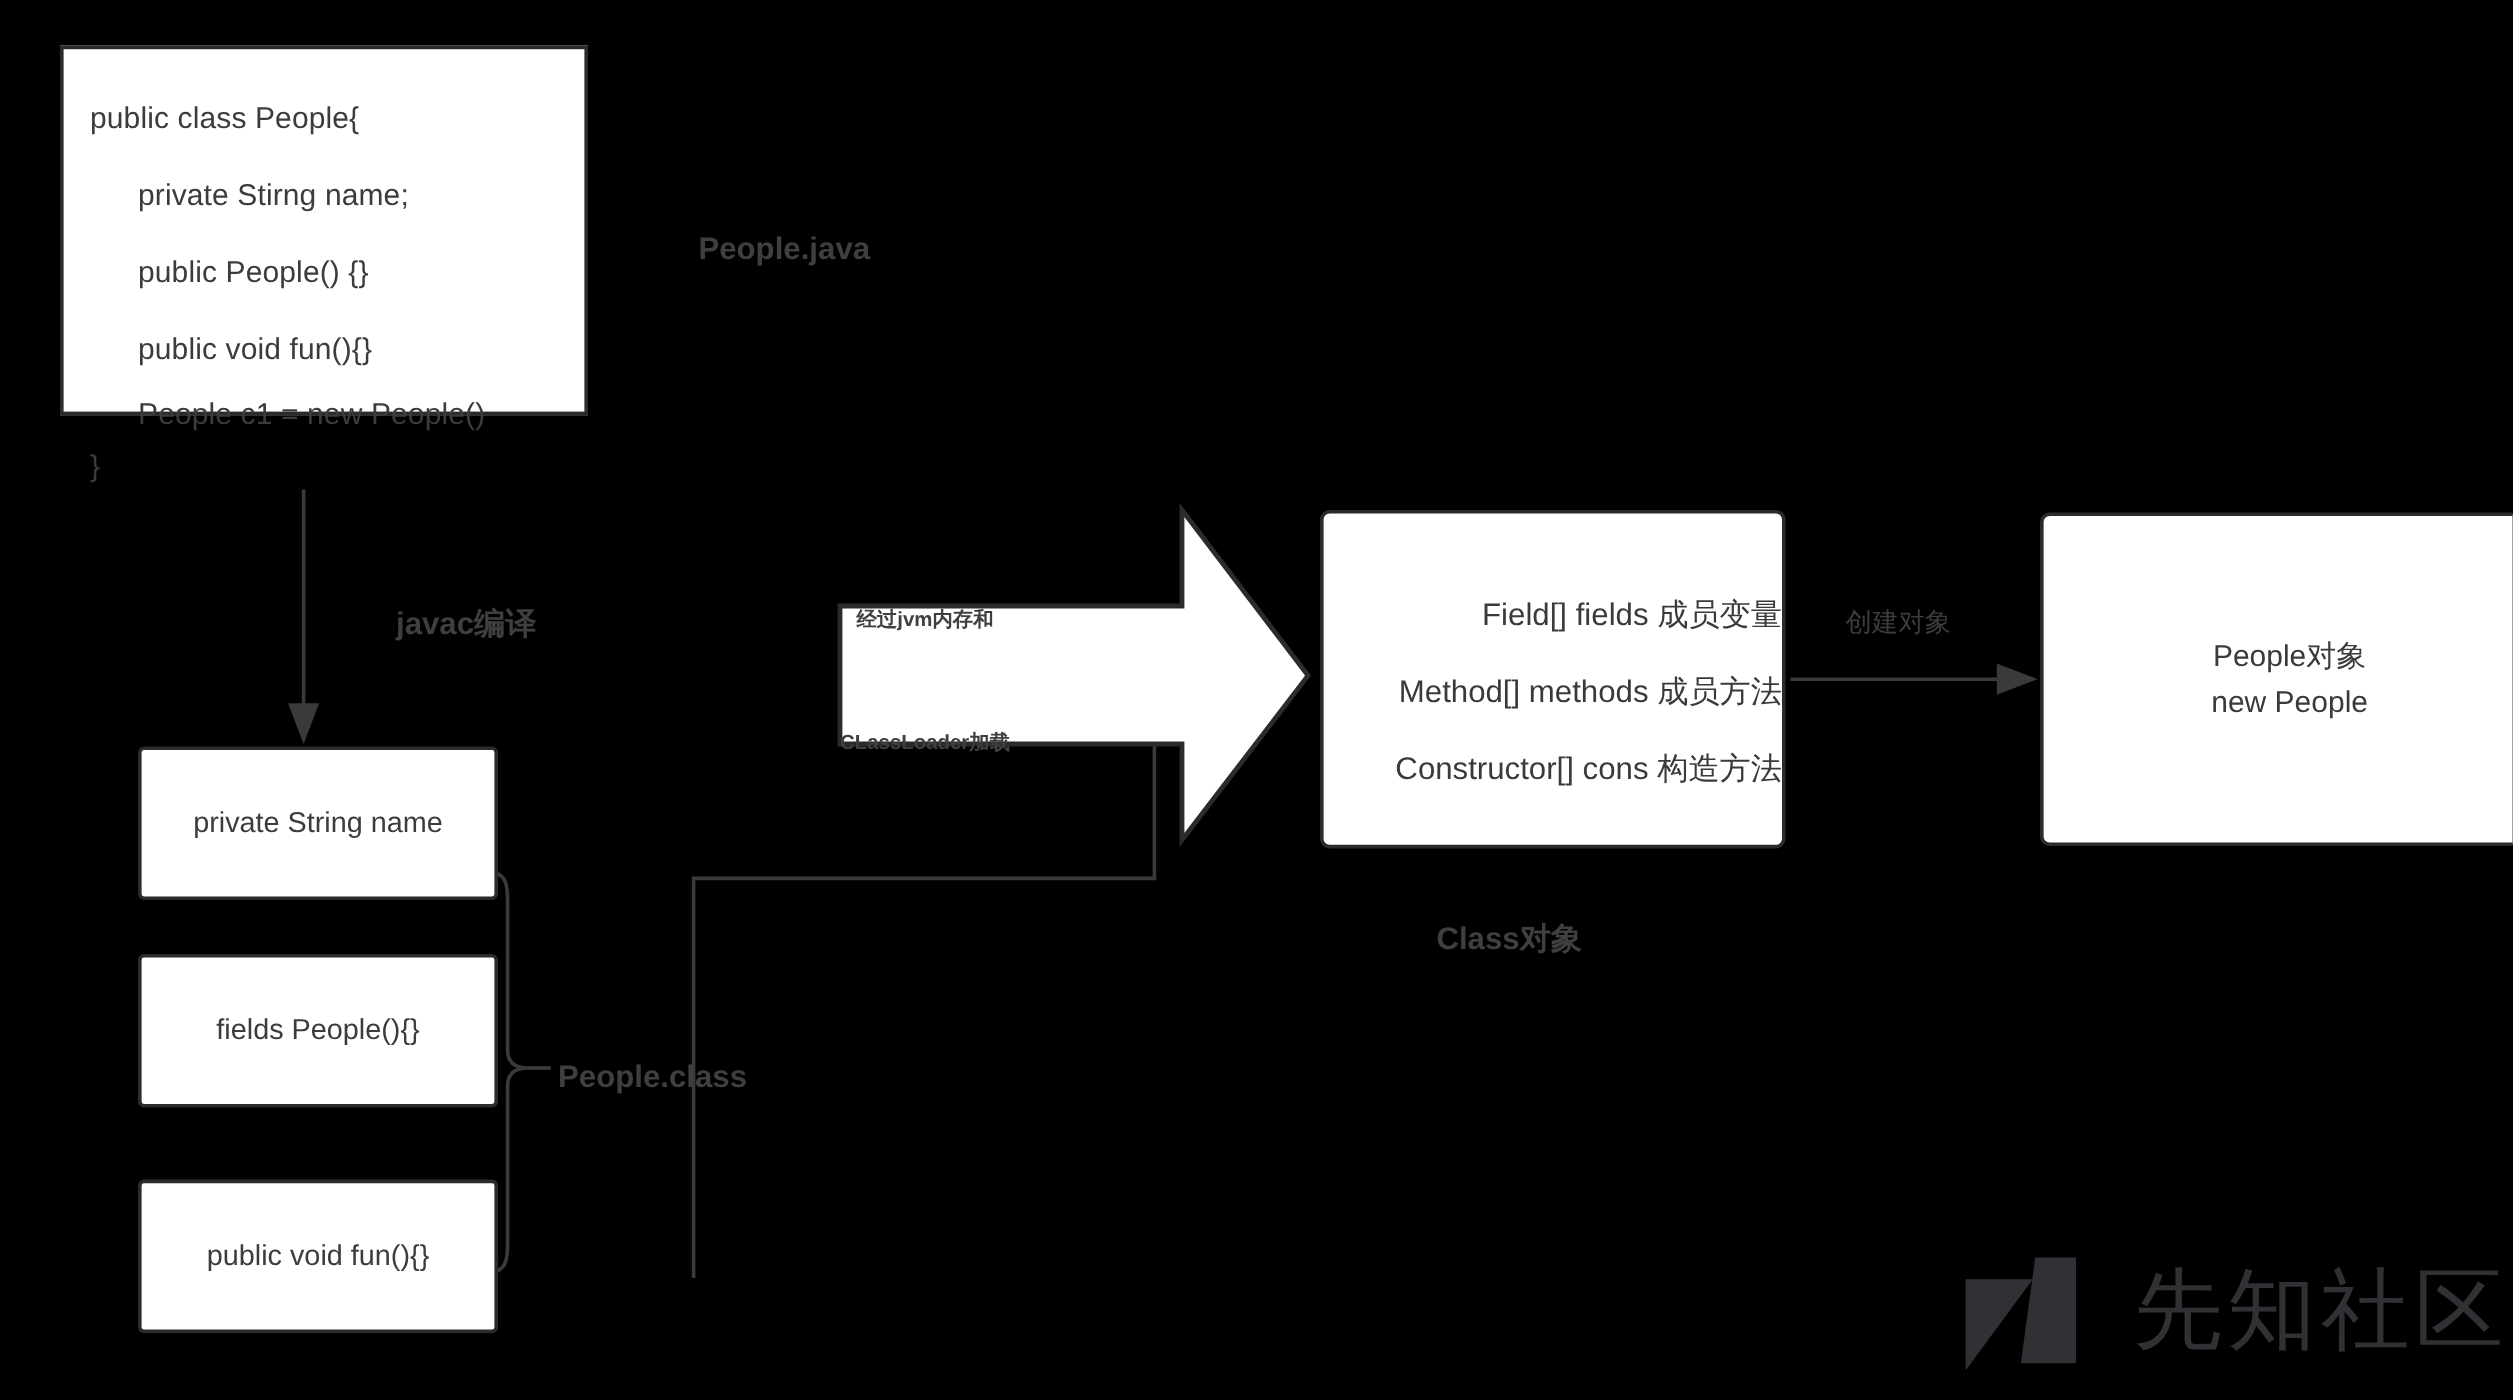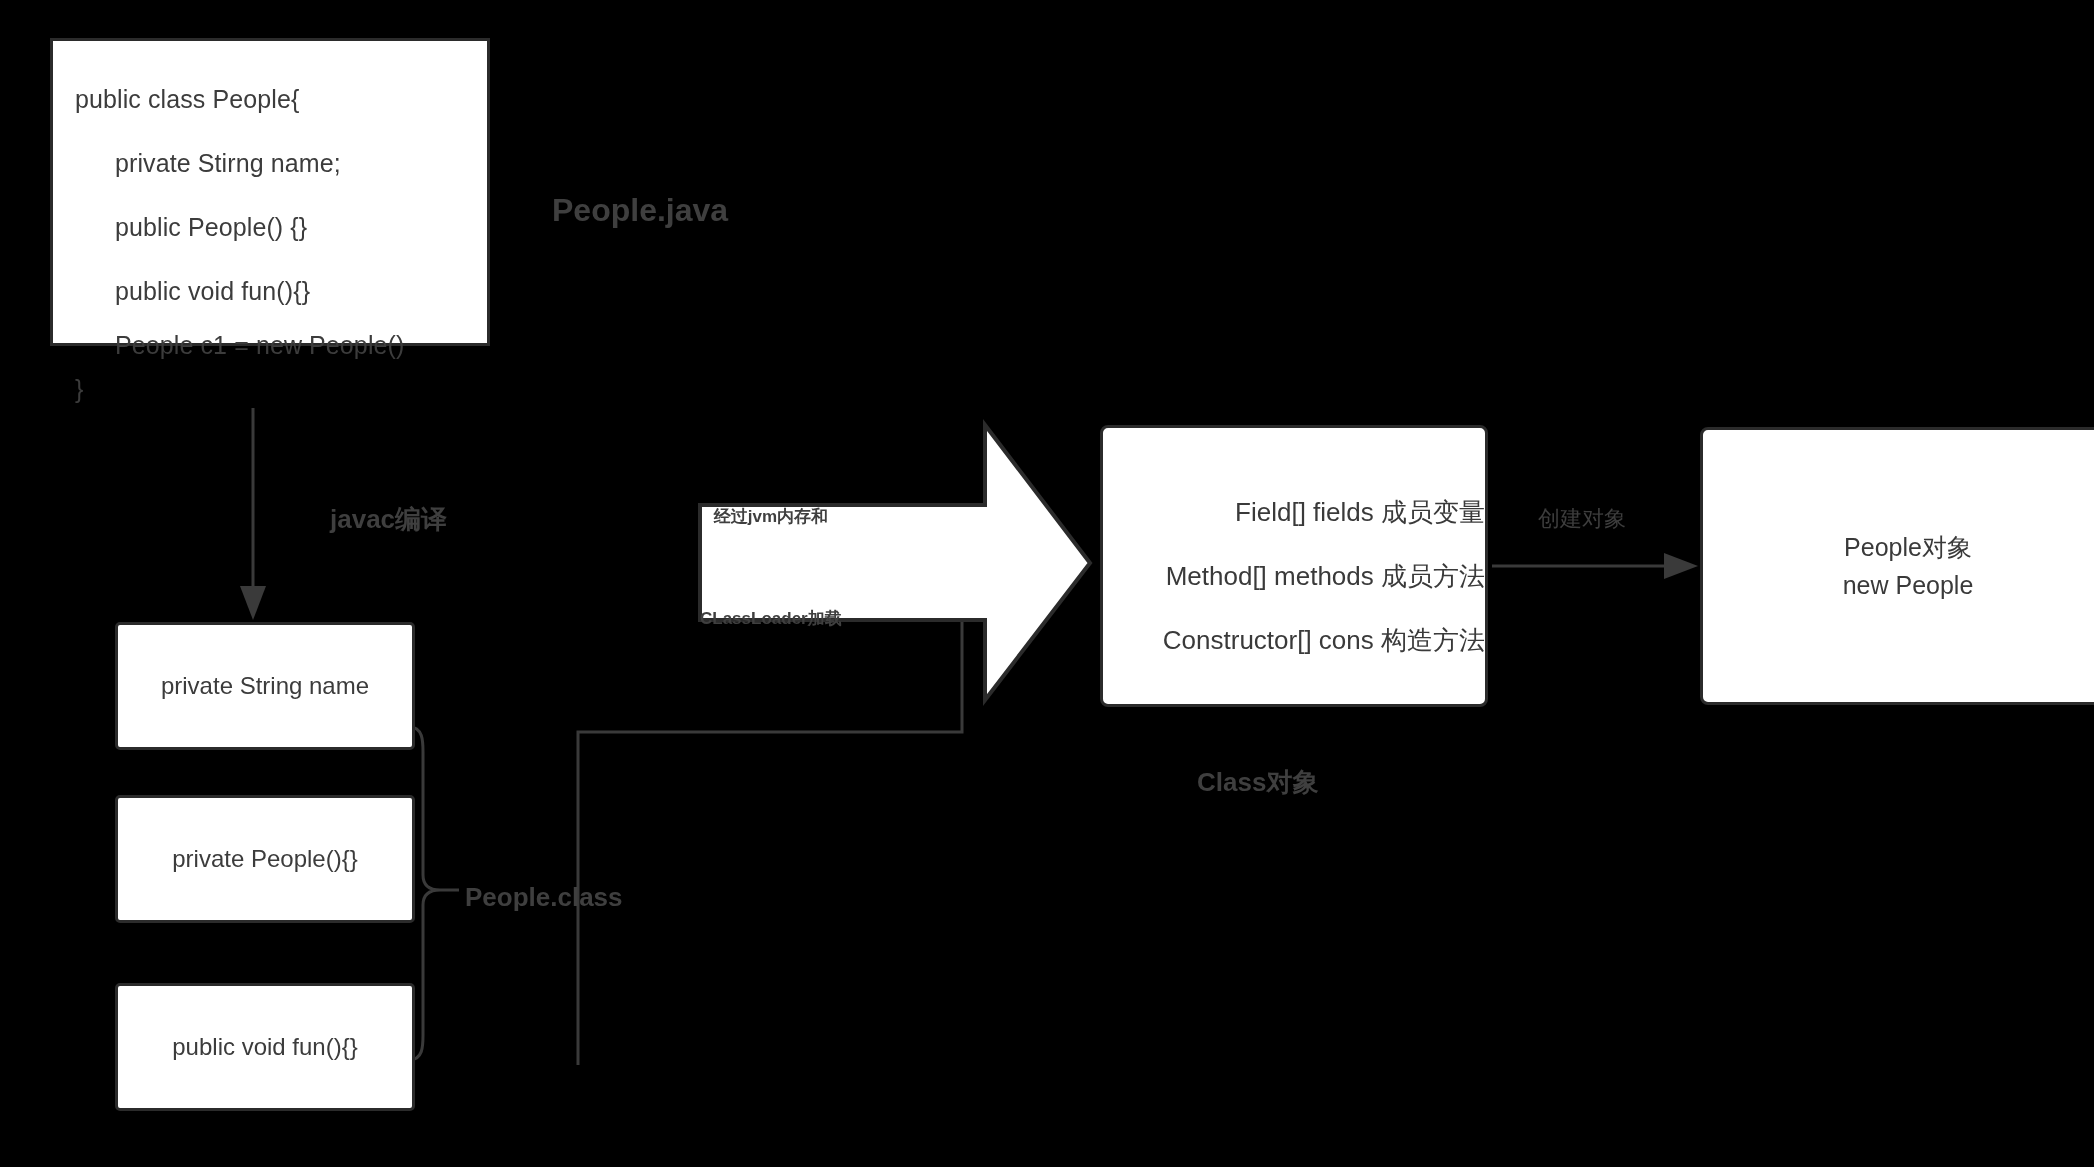--- a/index.html
+++ b/index.html
@@ -99,22 +99,22 @@
     color: #3a3a3a;
   }
 
   
   .label {
     position: absolute;
     color: #3f3f3f;
     white-space: pre;
   }
   #lbl-people-java {
-    left: 552px; top: 192px;
-    font-size: 32px;
+    left: 582px; top: 192px;
+    font-size: 26px;
     font-weight: bold;
   }
   #lbl-javac {
     left: 282px; top: 502px;
     font-size: 26px;
     font-weight: bold;
     margin-left: 48px;
   }
   #lbl-jvm {
     left: 700px; top: 432px;
@@ -220,21 +220,21 @@
     <div class="code-line indent">public People() {}</div>
     <div class="code-line indent">public void fun(){}</div>
     <div class="code-line indent tight">People c1 = new People()</div>
     <div class="code-line tight">}</div>
   </div>
 
   <div class="box small-box" id="box-field">
     <span>private String name</span>
   </div>
   <div class="box small-box" id="box-ctor">
-    <span>private People(){}</span>
+    <span>fields People(){}</span>
   </div>
   <div class="box small-box" id="box-method">
     <span>public void fun(){}</span>
   </div>
 
   <div class="box" id="class-box">
     <div class="cl">Field[] fields 成员变量</div>
     <div class="cl">Method[] methods 成员方法</div>
     <div class="cl">Constructor[] cons 构造方法</div>
   </div>
@@ -247,14 +247,21 @@
   <div class="label" id="lbl-people-java">People.java</div>
   <div class="label" id="lbl-javac">javac编译</div>
   <div class="label" id="lbl-jvm">
     <div>经过jvm内存和</div>
     <div>CLassLoader加载</div>
   </div>
   <div class="label" id="lbl-people-class">People.class</div>
   <div class="label" id="lbl-class-obj">Class对象</div>
   <div class="label" id="lbl-create-obj">创建对象</div>
 
+  <div id="watermark">
+    <svg width="124" height="104" viewBox="0 0 124 104">
+      <path d="M6,26 L62,26 L6,102 z" fill="#2f3134"></path>
+      <path d="M64,8 L98,8 L98,96 L52,96 z" fill="#2f3134"></path>
+    </svg>
+    <div class="wm-text">先知社区</div>
+  </div>
 
 </div>
 
 </body></html>

